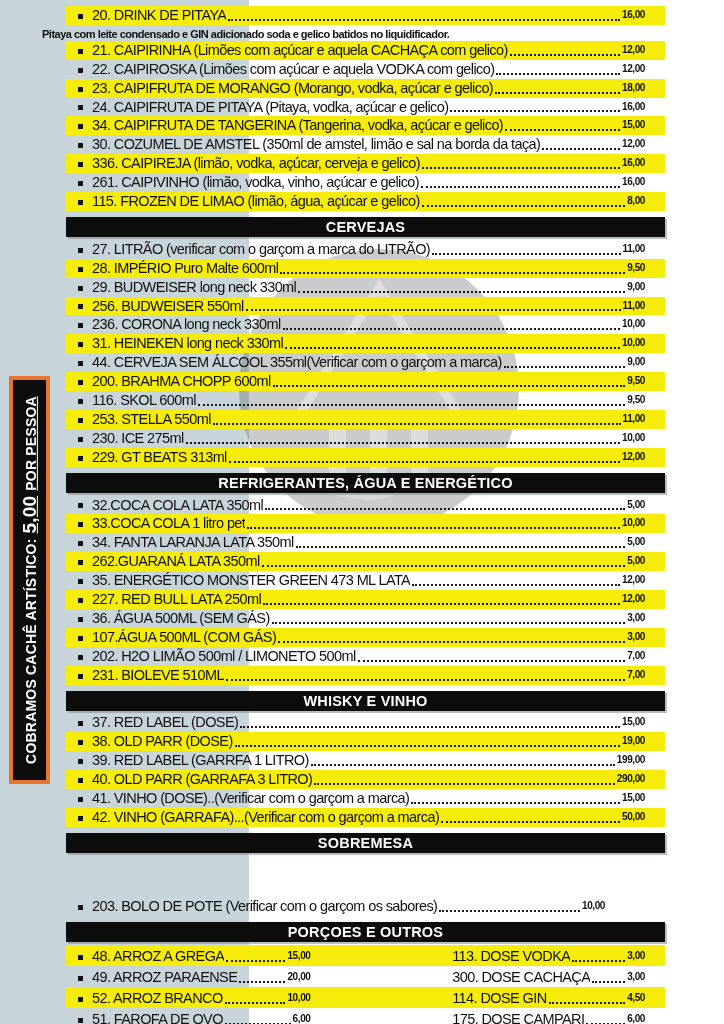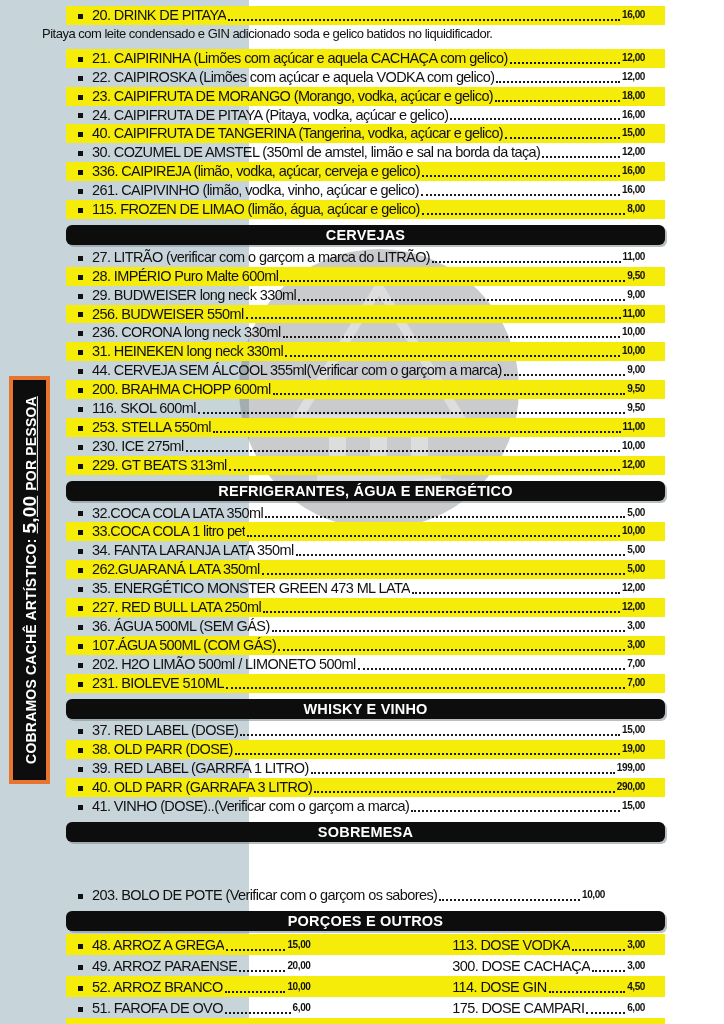--- a/index.html
+++ b/index.html
@@ -47,29 +47,28 @@
   }
   .dots{
     flex:1 1 10px;min-width:6px;border-bottom:2px dotted #1a1a1a;
     margin:0 2px 4px 2px;
   }
   .price{
     flex:none;font-weight:bold;font-size:10px;letter-spacing:-0.4px;
     line-height:18.9px;
   }
   .note{
-    height:24px;line-height:18.9px;margin-left:-24px;
-    font-weight:normal;font-size:13px;letter-spacing:-0.5px;white-space:nowrap;
+    height:16px;line-height:18.9px;margin-left:-24px;
+    font-weight:bold;font-size:11px;letter-spacing:-0.5px;white-space:nowrap;
   }
   .section-bar{
     height:20px;margin:6px 0 3px 0;background:#0d0d0d;color:#fff;
     display:flex;align-items:center;justify-content:center;
     font-weight:bold;font-size:14.5px;letter-spacing:.2px;
     box-shadow:2px 2px 0 rgba(125,138,143,.55);
-    border-radius:6px;
   }
   .row2{
     display:flex;align-items:flex-end;height:21px;box-sizing:border-box;
     padding:0 20px 0 12px;
   }
   .row2.hl{background:#f6ec0a;}
   .cell{display:flex;align-items:flex-end;min-width:0;}
   .cell.l{flex:0 0 41%;}
   .cell.r{flex:0 0 34%;}
   .spacer{flex:1 1 auto;}
@@ -127,21 +126,21 @@
         <span class="price">18,00</span>
       </div>
       <div class="row">
         <span class="bullet"></span>
         <span class="name">24. CAIPIFRUTA DE PITAYA (Pitaya, vodka, açúcar e gelico)</span>
         <span class="dots"></span>
         <span class="price">16,00</span>
       </div>
       <div class="row hl">
         <span class="bullet"></span>
-        <span class="name">40. CAIPIFRUTA DE TANGERINA (Tangerina, vodka, açúcar e gelico)</span>
+        <span class="name">34. CAIPIFRUTA DE TANGERINA (Tangerina, vodka, açúcar e gelico)</span>
         <span class="dots"></span>
         <span class="price">15,00</span>
       </div>
       <div class="row">
         <span class="bullet"></span>
         <span class="name">30. COZUMEL DE AMSTEL (350ml de amstel, limão e sal na borda da taça)</span>
         <span class="dots"></span>
         <span class="price">12,00</span>
       </div>
       <div class="row hl">
@@ -325,20 +324,26 @@
         <span class="bullet"></span>
         <span class="name">40. OLD PARR (GARRAFA 3 LITRO)</span>
         <span class="dots"></span>
         <span class="price">290,00</span>
       </div>
       <div class="row">
         <span class="bullet"></span>
         <span class="name">41. VINHO (DOSE)..(Verificar com o garçom a marca)</span>
         <span class="dots"></span>
         <span class="price">15,00</span>
+      </div>
+      <div class="row hl">
+        <span class="bullet"></span>
+        <span class="name">42. VINHO (GARRAFA)...(Verificar com o garçom a marca)</span>
+        <span class="dots"></span>
+        <span class="price">50,00</span>
       </div>
       <div class="section-bar">
         <span>SOBREMESA</span>
       </div>
       <div class="row short">
         <span class="bullet"></span>
         <span class="name">203. BOLO DE POTE (Verificar com o garçom os sabores)</span>
         <span class="dots"></span>
         <span class="price">10,00</span>
       </div>

